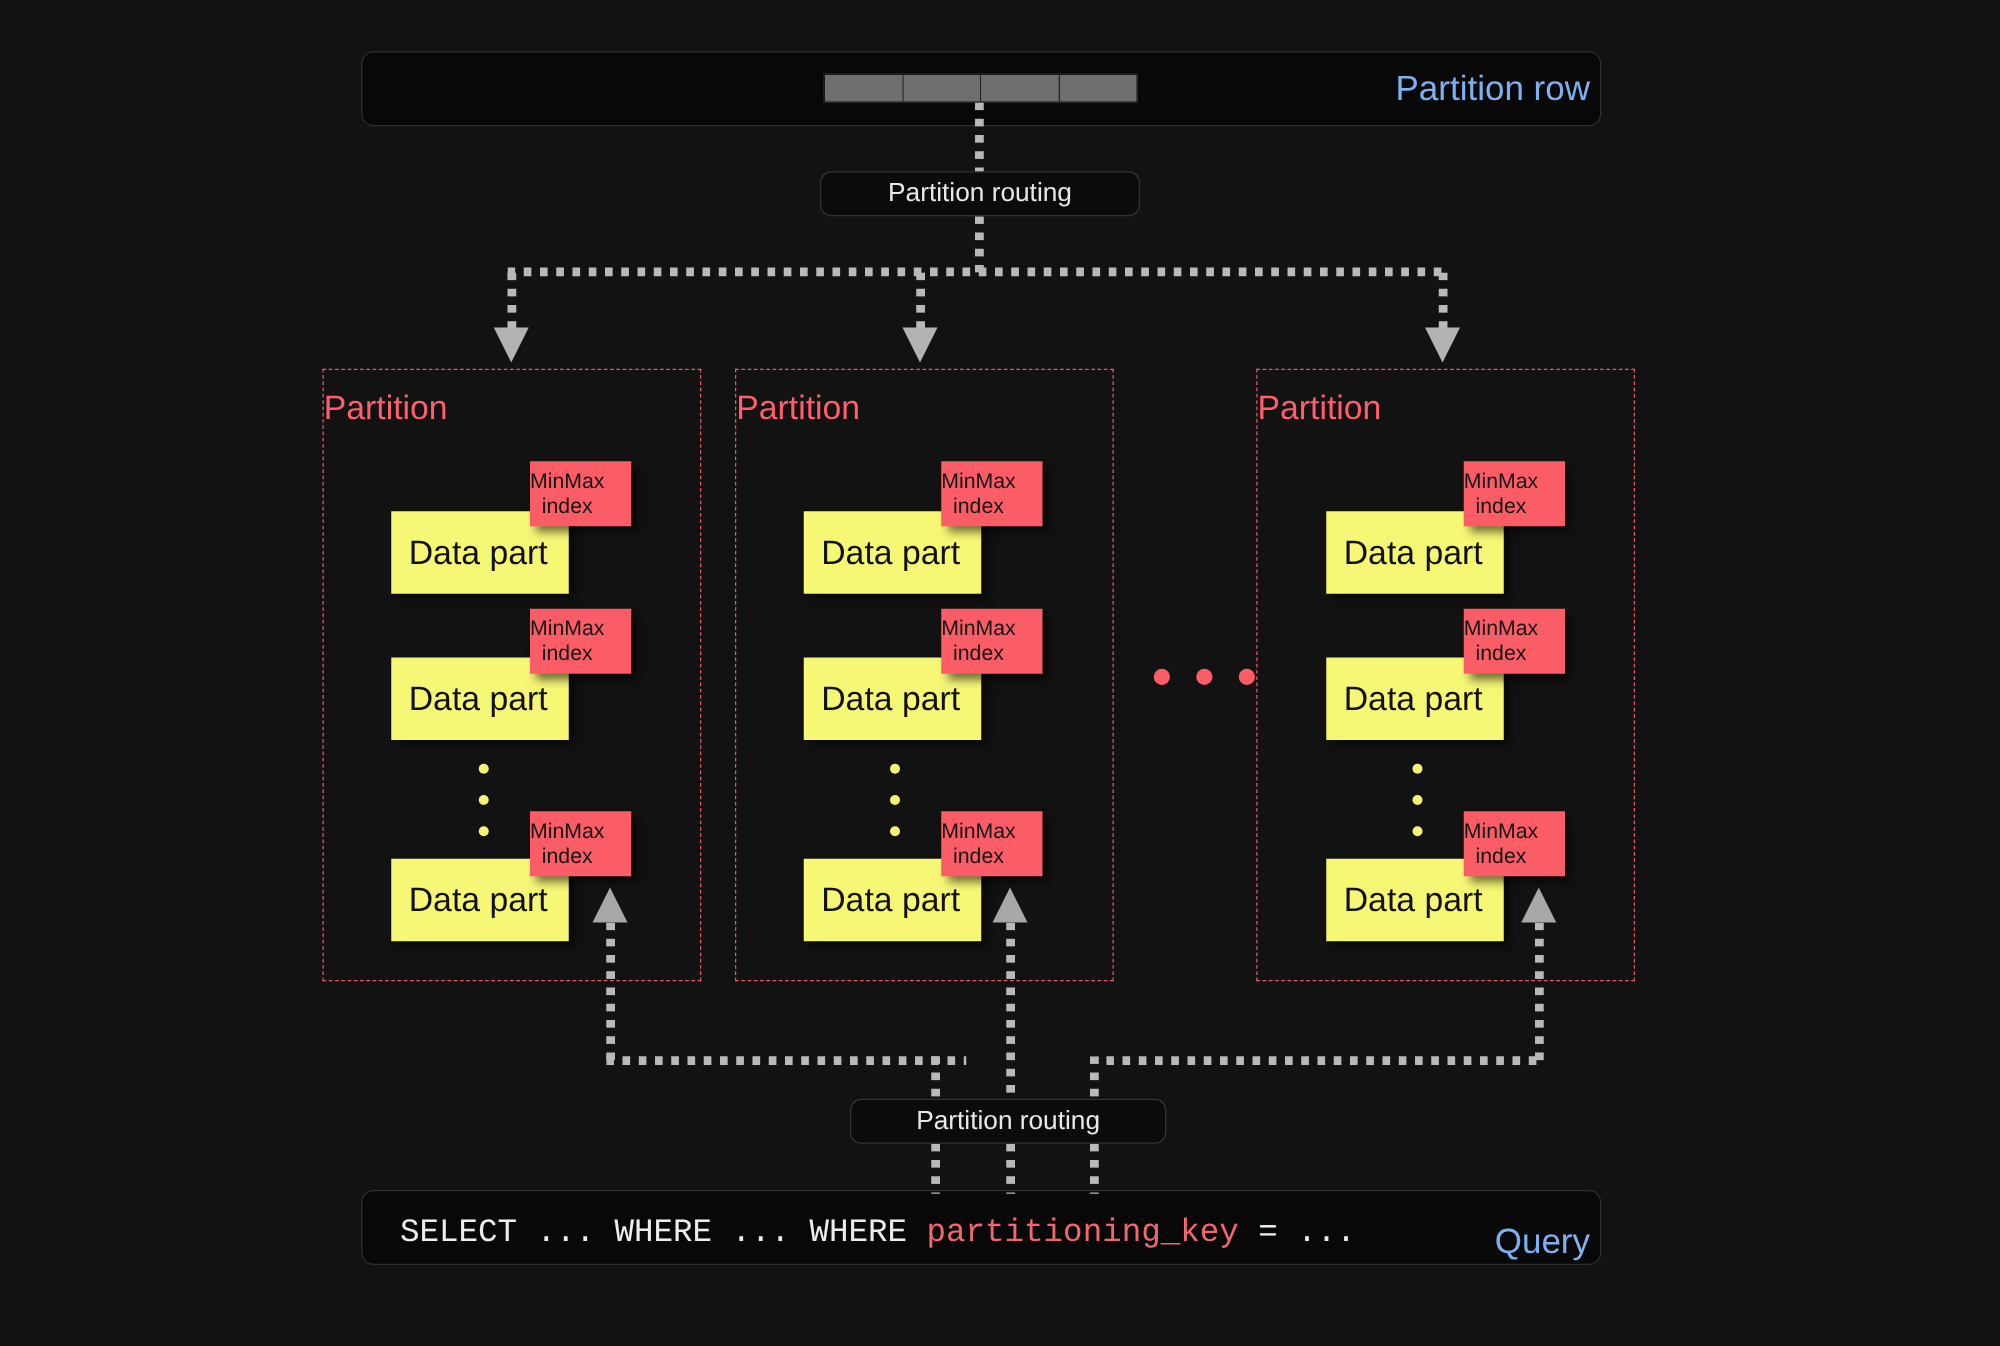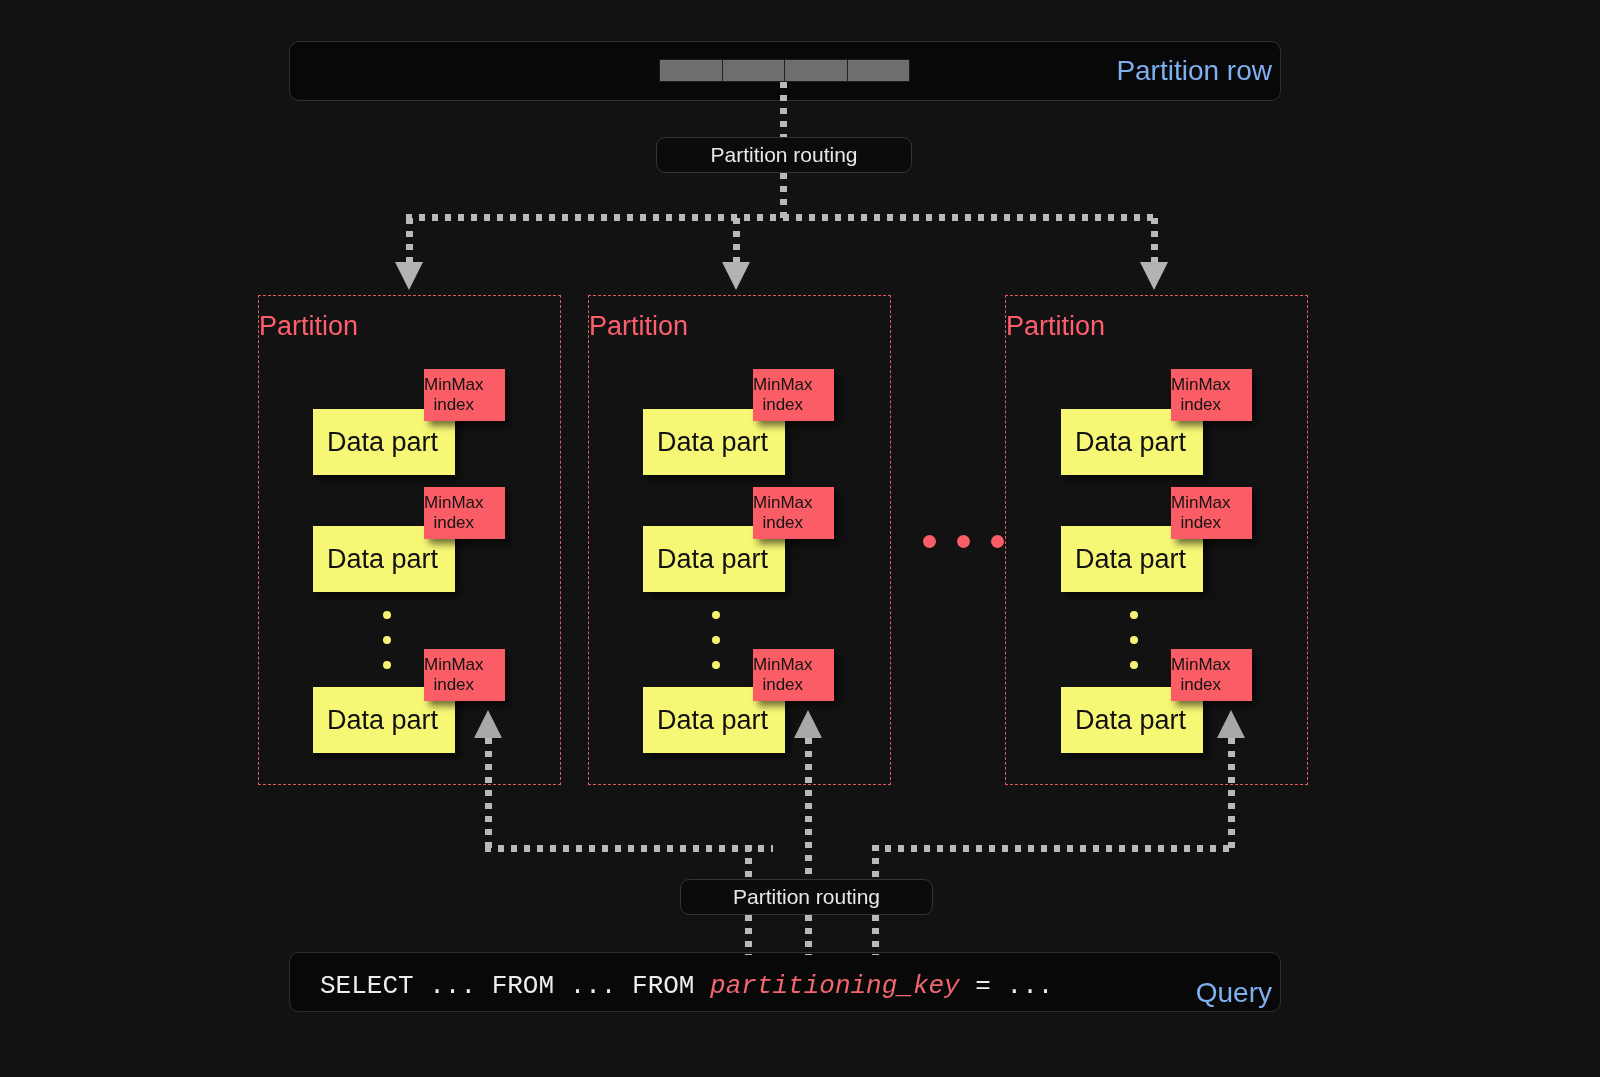--- a/index.html
+++ b/index.html
@@ -171,21 +171,21 @@
   
   .code {
     position: absolute;
     font-family: "Liberation Mono", "DejaVu Sans Mono", monospace;
     font-size: 26px;
     line-height: 1;
     white-space: pre;
     color: #ededed;
   }
   .code .kw { color: #ededed; }
-  .code .ident { color: #f2676f; font-style: italic; }
+  .code .ident { color: #f2676f; }
 </style>
 </head>
 <body>
 
 <div id="canvas">
 
   <div class="darkbar" style="left:289px; top:41px; width:992px; height:60px;"></div>
 
   <div class="rowcells" style="left:659px; top:59px; width:251px; height:23px;">
     <div class="rowcell"></div>
@@ -336,17 +336,17 @@
   <div class="dot-v" style="left:872px; top:845px; height:40px;"></div>
 
   <div class="pill" style="left:680px; top:879px; width:253px; height:36px;">Partition routing</div>
 
   <div class="dot-v" style="left:745px; top:915px; height:40px;"></div>
   <div class="dot-v" style="left:805px; top:915px; height:40px;"></div>
   <div class="dot-v" style="left:872px; top:915px; height:40px;"></div>
 
   <div class="darkbar" style="left:289px; top:952px; width:992px; height:60px;"></div>
 
-  <div class="code" style="left:320px; top:973px;"><span class="kw">SELECT ... FROM ... FROM </span><span class="ident">partitioning_key</span><span class="kw"> = ...</span></div>
+  <div class="code" style="left:320px; top:973px;"><span class="kw">SELECT ... WHERE ... WHERE </span><span class="ident">partitioning_key</span><span class="kw"> = ...</span></div>
 
   <div class="bar-label" style="right:328px; top:979px;">Query</div>
 
 </div>
 
 </body></html>

